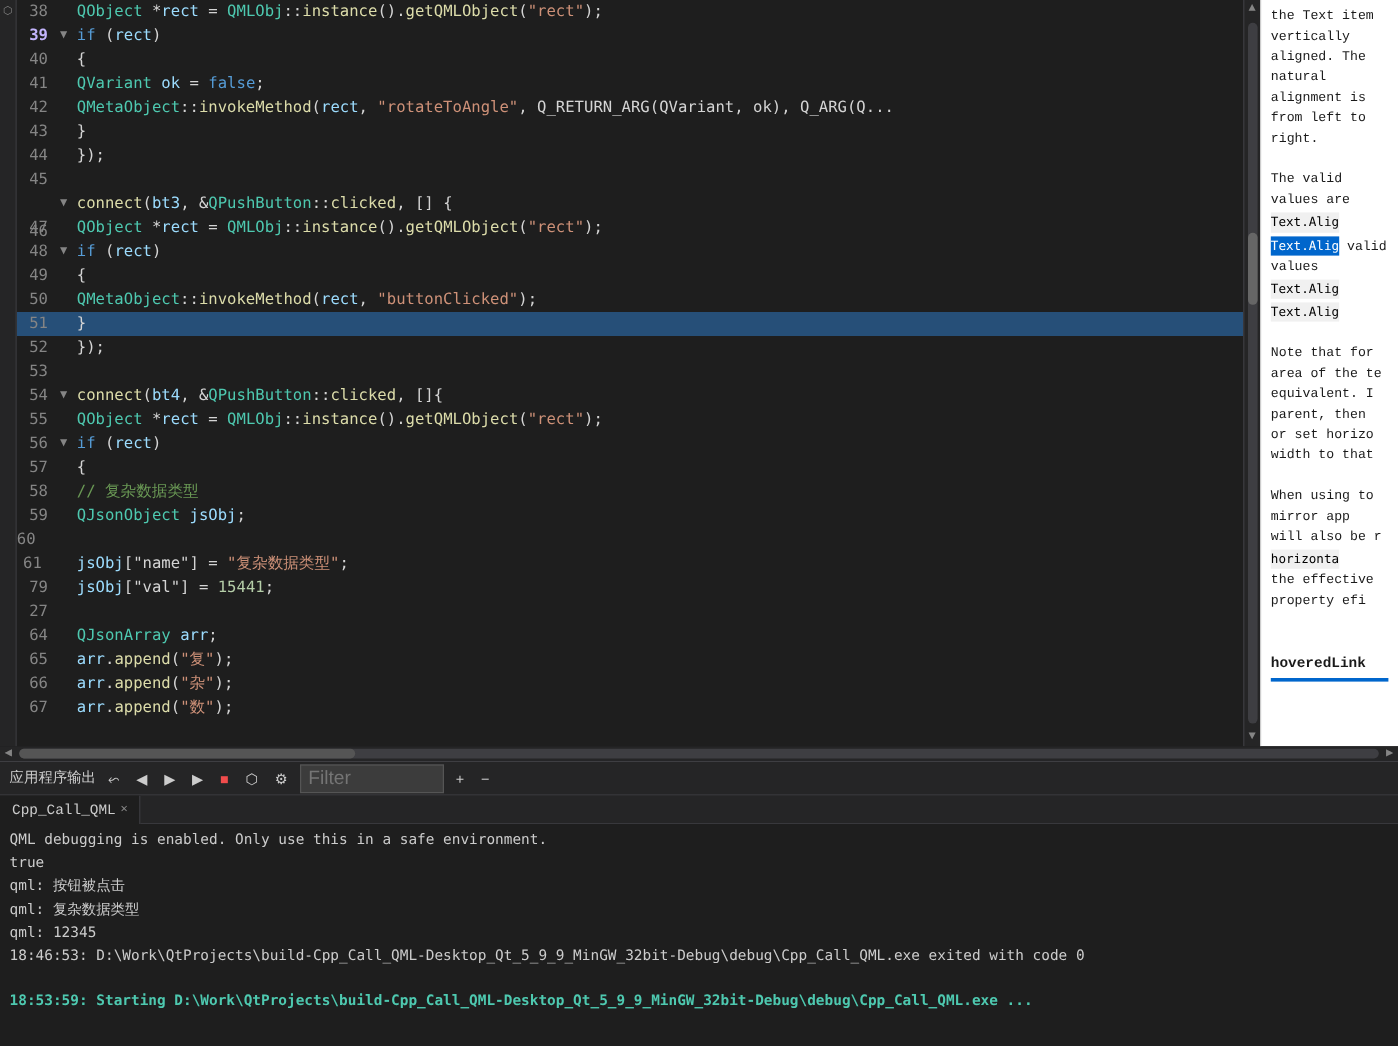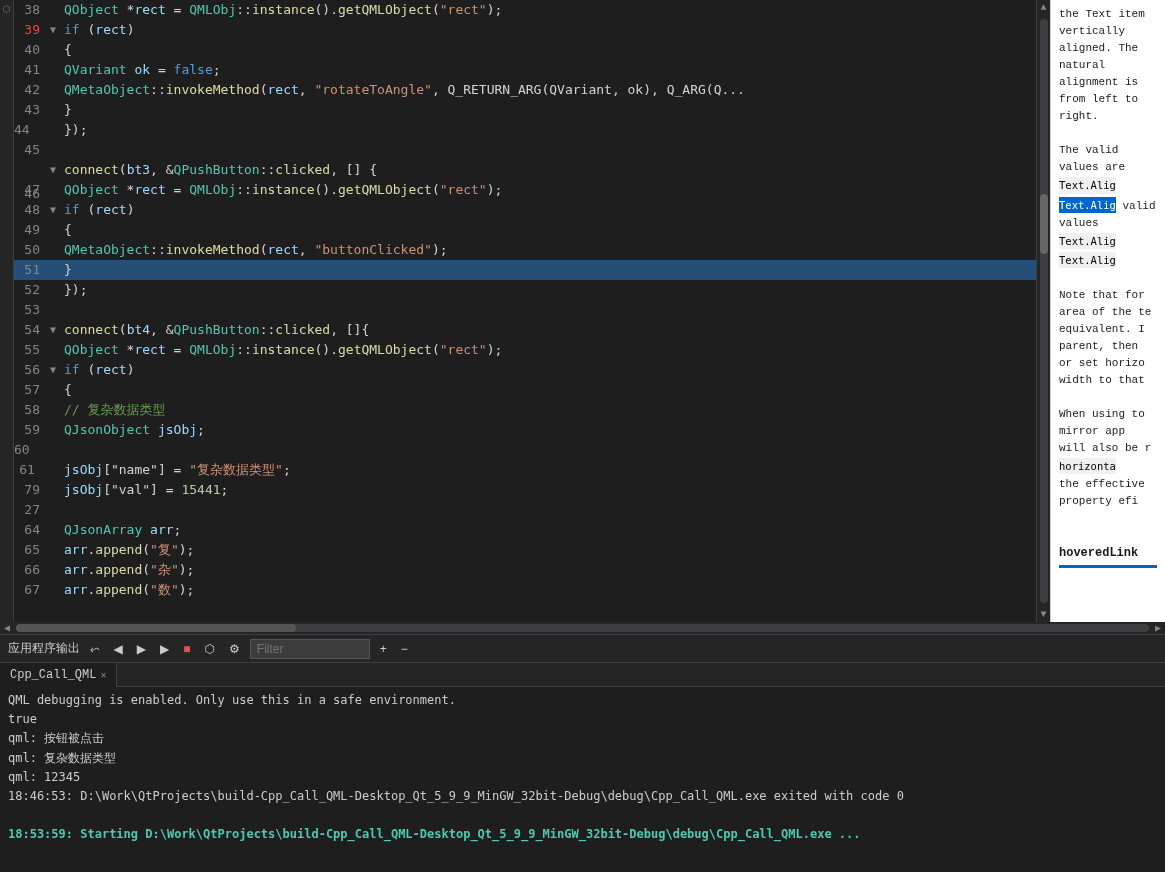--- a/index.html
+++ b/index.html
@@ -40,21 +40,21 @@
         </div>
 
         <div style="flex:1;overflow:hidden;background:#1e1e1e;">
           <div id="code-lines-container" style="font-size:13px;line-height:20px;font-family:Consolas,monospace;">
           <div style="display: flex; height: 20px; align-items: center;">
                 <span style="display: inline-block; width: 36px; color: rgb(133, 133, 133); text-align: right; padding-right: 10px; user-select: none; flex-shrink: 0;">38</span>
                 <span style="display: inline-block; width: 14px; color: rgb(133, 133, 133); flex-shrink: 0; font-size: 10px; cursor: default;"></span>
                 <span><span style="color: rgb(212, 212, 212);">                    </span><span style="color: rgb(78, 201, 176);">QObject</span><span style="color: rgb(212, 212, 212);"> *</span><span style="color: rgb(156, 220, 254);">rect</span><span style="color: rgb(212, 212, 212);"> = </span><span style="color: rgb(78, 201, 176);">QMLObj</span><span style="color: rgb(212, 212, 212);">::</span><span style="color: rgb(220, 220, 170);">instance</span><span style="color: rgb(212, 212, 212);">().</span><span style="color: rgb(220, 220, 170);">getQMLObject</span><span style="color: rgb(212, 212, 212);">(</span><span style="color: rgb(206, 145, 120);">"rect"</span><span style="color: rgb(212, 212, 212);">);</span></span>
               </div>
               <div style="display: flex; height: 20px; align-items: center;">
-                <span style="display: inline-block; width: 36px; color: #ef4444; text-align: right; padding-right: 10px; user-select: none; flex-shrink: 0;">39</span>
+                <span style="display: inline-block; width: 36px; color: #c4b5fd; text-align: right; padding-right: 10px; user-select: none; flex-shrink: 0; font-weight: bold;">39</span>
                 <span style="display: inline-block; width: 14px; color: rgb(133, 133, 133); flex-shrink: 0; font-size: 10px; cursor: pointer;">▼</span>
                 <span><span style="color: rgb(212, 212, 212);">                    </span><span style="color: rgb(86, 156, 214);">if</span><span style="color: rgb(212, 212, 212);"> (</span><span style="color: rgb(156, 220, 254);">rect</span><span style="color: rgb(212, 212, 212);">)</span></span>
               </div>
               <div style="display: flex; height: 20px; align-items: center;">
                 <span style="display: inline-block; width: 36px; color: rgb(133, 133, 133); text-align: right; padding-right: 10px; user-select: none; flex-shrink: 0;">40</span>
                 <span style="display: inline-block; width: 14px; color: rgb(133, 133, 133); flex-shrink: 0; font-size: 10px; cursor: default;"></span>
                 <span><span style="color: rgb(212, 212, 212);">                    </span><span style="color: rgb(212, 212, 212);">{</span></span>
               </div>
               <div style="display: flex; height: 20px; align-items: center;">
                 <span style="display: inline-block; width: 36px; color: rgb(133, 133, 133); text-align: right; padding-right: 10px; user-select: none; flex-shrink: 0;">41</span>
@@ -65,21 +65,21 @@
                 <span style="display: inline-block; width: 36px; color: rgb(133, 133, 133); text-align: right; padding-right: 10px; user-select: none; flex-shrink: 0;">42</span>
                 <span style="display: inline-block; width: 14px; color: rgb(133, 133, 133); flex-shrink: 0; font-size: 10px; cursor: default;"></span>
                 <span><span style="color: rgb(212, 212, 212);">                        </span><span style="color: rgb(78, 201, 176);">QMetaObject</span><span style="color: rgb(212, 212, 212);">::</span><span style="color: rgb(220, 220, 170);">invokeMethod</span><span style="color: rgb(212, 212, 212);">(</span><span style="color: rgb(156, 220, 254);">rect</span><span style="color: rgb(212, 212, 212);">, </span><span style="color: rgb(206, 145, 120);">"rotateToAngle"</span><span style="color: rgb(212, 212, 212);">, Q_RETURN_ARG(QVariant, ok), Q_ARG(Q...</span></span>
               </div>
               <div style="display: flex; height: 20px; align-items: center;">
                 <span style="display: inline-block; width: 36px; color: rgb(133, 133, 133); text-align: right; padding-right: 10px; user-select: none; flex-shrink: 0;">43</span>
                 <span style="display: inline-block; width: 14px; color: rgb(133, 133, 133); flex-shrink: 0; font-size: 10px; cursor: default;"></span>
                 <span><span style="color: rgb(212, 212, 212);">                    </span><span style="color: rgb(212, 212, 212);">}</span></span>
               </div>
               <div style="display: flex; height: 20px; align-items: center;">
-                <span style="display: inline-block; width: 36px; color: rgb(133, 133, 133); text-align: left; padding-right: 10px; user-select: none; flex-shrink: 0;">44</span>
+                <span style="display: inline-block; width: 36px; color: rgb(133, 133, 133); text-align: right; padding-right: 10px; user-select: none; flex-shrink: 0;">44</span>
                 <span style="display: inline-block; width: 14px; color: rgb(133, 133, 133); flex-shrink: 0; font-size: 10px; cursor: default;"></span>
                 <span><span style="color: rgb(212, 212, 212);">                </span><span style="color: rgb(212, 212, 212);">});</span></span>
               </div>
               <div style="display: flex; height: 20px; align-items: center;">
                 <span style="display: inline-block; width: 36px; color: rgb(133, 133, 133); text-align: right; padding-right: 10px; user-select: none; flex-shrink: 0;">45</span>
                 <span style="display: inline-block; width: 14px; color: rgb(133, 133, 133); flex-shrink: 0; font-size: 10px; cursor: default;"></span>
                 <span></span>
               </div>
               <div style="display: flex; height: 20px; align-items: center;">
                 <span style="display: inline-block; width: 36px; color: rgb(133, 133, 133); text-align: right; padding-right: 10px; user-select: none; flex-shrink: 0; margin-top: 48px;">46</span>
@@ -240,21 +240,21 @@
 
     <div id="output-toolbar">
       <span style="color:#cccccc;font-size:12px;">应用程序输出</span>
       <button class="toolbar-btn">⬿</button>
       <button class="toolbar-btn">◀</button>
       <button class="toolbar-btn">▶</button>
       <button class="toolbar-btn">▶</button>
       <button class="toolbar-btn" style="color:#f14c4c;">■</button>
       <button class="toolbar-btn">⬡</button>
       <button class="toolbar-btn">⚙</button>
-      <input type="text" id="filter-input" style="background: rgb(60, 60, 60); border: 1px solid rgb(85, 85, 85); color: rgb(204, 204, 204); font-size: 12px; padding: 2px 6px; width: 120px; outline: none;" placeholder="Filter">
+      <input type="text" id="filter-input" style="background: rgb(60, 60, 60); border: 1px solid rgb(85, 85, 85); color: rgb(204, 204, 204); font-size: 16px; padding: 2px 6px; width: 120px; outline: none;" placeholder="Filter">
       <button class="toolbar-btn">+</button>
       <button class="toolbar-btn">−</button>
     </div>
 
     <div id="output-tabs">
       <div class="output-tab">
         <span>Cpp_Call_QML</span>
         <span class="close-x">✕</span>
       </div>
     </div>

